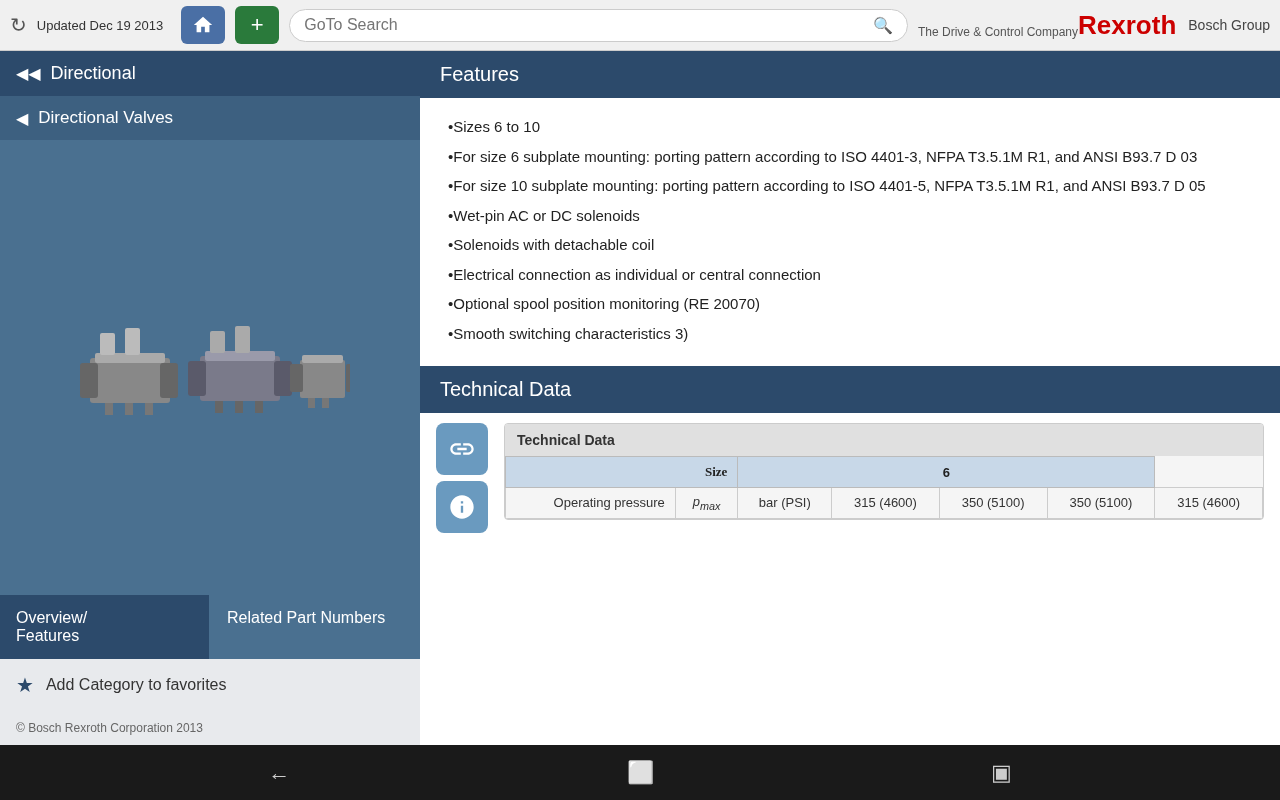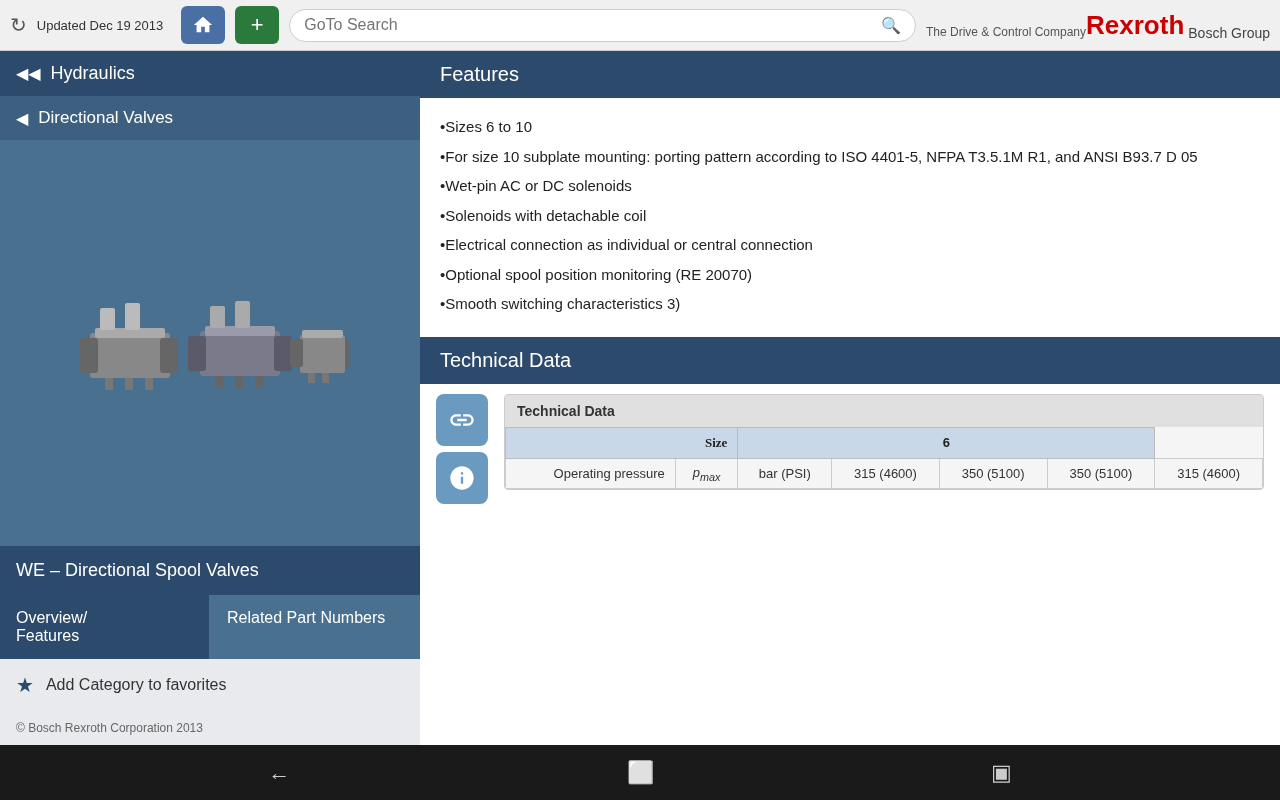--- a/index.html
+++ b/index.html
@@ -23,21 +23,21 @@
     .search-bar {
       flex: 1; display: flex; align-items: center; background: white; border: 1px solid #ccc;
       border-radius: 20px; padding: 6px 14px; gap: 8px;
     }
     .search-input {
       border: none; outline: none; flex: 1; font-size: 16px; color: #888; background: transparent;
     }
     .search-icon { color: #888; font-size: 16px; cursor: pointer; }
     .brand-area { display: flex; flex-direction: row; align-items: flex-end; margin-left: auto; }
     .brand-tagline { font-size: 12px; color: #555; margin-bottom: 2px; }
-    .brand-logo { display: flex; align-items: flex-end; gap: 4px; }
+    .brand-logo { display: flex; align-items: center; gap: 12px; }
     .rexroth-text { font-size: 26px; font-weight: bold; color: #cc0000; }
     .bosch-group { font-size: 14px; color: #444; font-weight: normal; }
 
     
     .main-area { display: flex; flex: 1; overflow: hidden; }
 
     
     .sidebar { width: 420px; display: flex; flex-direction: column; background: #e8eaed; flex-shrink: 0; }
 
     .nav-hydraulics {
@@ -81,21 +81,21 @@
 
     .copyright { padding: 10px 16px; font-size: 12px; color: #666; background: #e8eaed; }
 
     
     .content-area { flex: 1; background: white; overflow-y: auto; }
 
     .section-header {
       background: #2c4a6b; color: white; padding: 12px 20px; font-size: 20px; font-weight: normal;
     }
 
-    .features-list { padding: 16px 20px; font-size: 15px; line-height: 1.7; color: #222; }
+    .features-list { padding: 16px 28px; font-size: 15px; line-height: 1.7; color: #222; }
     .features-list p { margin-bottom: 4px; }
     .tech-icon-btn {
       width: 52px; height: 52px; background: #6a9abf; border-radius: 8px;
       display: flex; align-items: center; justify-content: center; cursor: pointer;
       font-size: 22px; color: white; border: none;
     }
     .tech-table-wrapper {
       background: #f5f5f5; border: 1px solid #ccc; border-radius: 4px; overflow: hidden;
     }
     .tech-table-title { background: #e0e0e0; padding: 8px 12px; font-size: 14px; color: #333; font-weight: bold; }
@@ -144,21 +144,21 @@
     </div>
   </div>
 </div>
 
 <div class="main-area">
 
   <div class="sidebar">
 
     <div class="nav-hydraulics">
       <span class="nav-arrow">◀◀</span>
-      <span>Hydraulics</span>
+      <span>Directional</span>
     </div>
 
     <div class="nav-directional">
       <span class="nav-arrow">◀</span>
       <span>Directional Valves</span>
     </div>
 
     <div class="product-image-area">
 
       <svg class="valve-svg" viewBox="0 0 280 140">
@@ -191,23 +191,20 @@
 
         <rect x="230" y="62" width="45" height="38" fill="#888" rx="2"></rect>
         <rect x="232" y="57" width="41" height="8" fill="#aaa" rx="2"></rect>
         <rect x="220" y="66" width="13" height="28" fill="#666" rx="2"></rect>
         <rect x="276" y="66" width="8" height="28" fill="#666" rx="2"></rect>
         <rect x="238" y="100" width="7" height="10" fill="#777"></rect>
         <rect x="252" y="100" width="7" height="10" fill="#777"></rect>
       </svg>
     </div>
 
-    <div class="product-title">
-      <span>WE – Directional Spool Valves</span>
-    </div>
 
     <div class="tab-row">
       <div class="tab-overview">
         <span style="white-space: pre-line;">Overview/
 Features</span>
       </div>
       <div class="tab-related">
         <span>Related Part Numbers</span>
       </div>
     </div>
@@ -223,20 +220,21 @@
   </div>
 
   <div class="content-area">
 
     <div class="section-header">
       <span>Features</span>
     </div>
 
     <div class="features-list">
       <p>•Sizes 6 to 10</p>
+      <p>•For size 6 subplate mounting: porting pattern according to ISO 4401-3, NFPA T3.5.1M R1, and ANSI B93.7 D 03</p>
       <p>•For size 10 subplate mounting: porting pattern according to ISO 4401-5, NFPA T3.5.1M R1, and ANSI B93.7 D 05</p>
       <p>•Wet-pin AC or DC solenoids</p>
       <p>•Solenoids with detachable coil</p>
       <p>•Electrical connection as individual or central connection</p>
       <p>•Optional spool position monitoring (RE 20070)</p>
       <p>•Smooth switching characteristics 3)</p>
     </div>
 
     <div class="section-header">
       <span>Technical Data</span>

